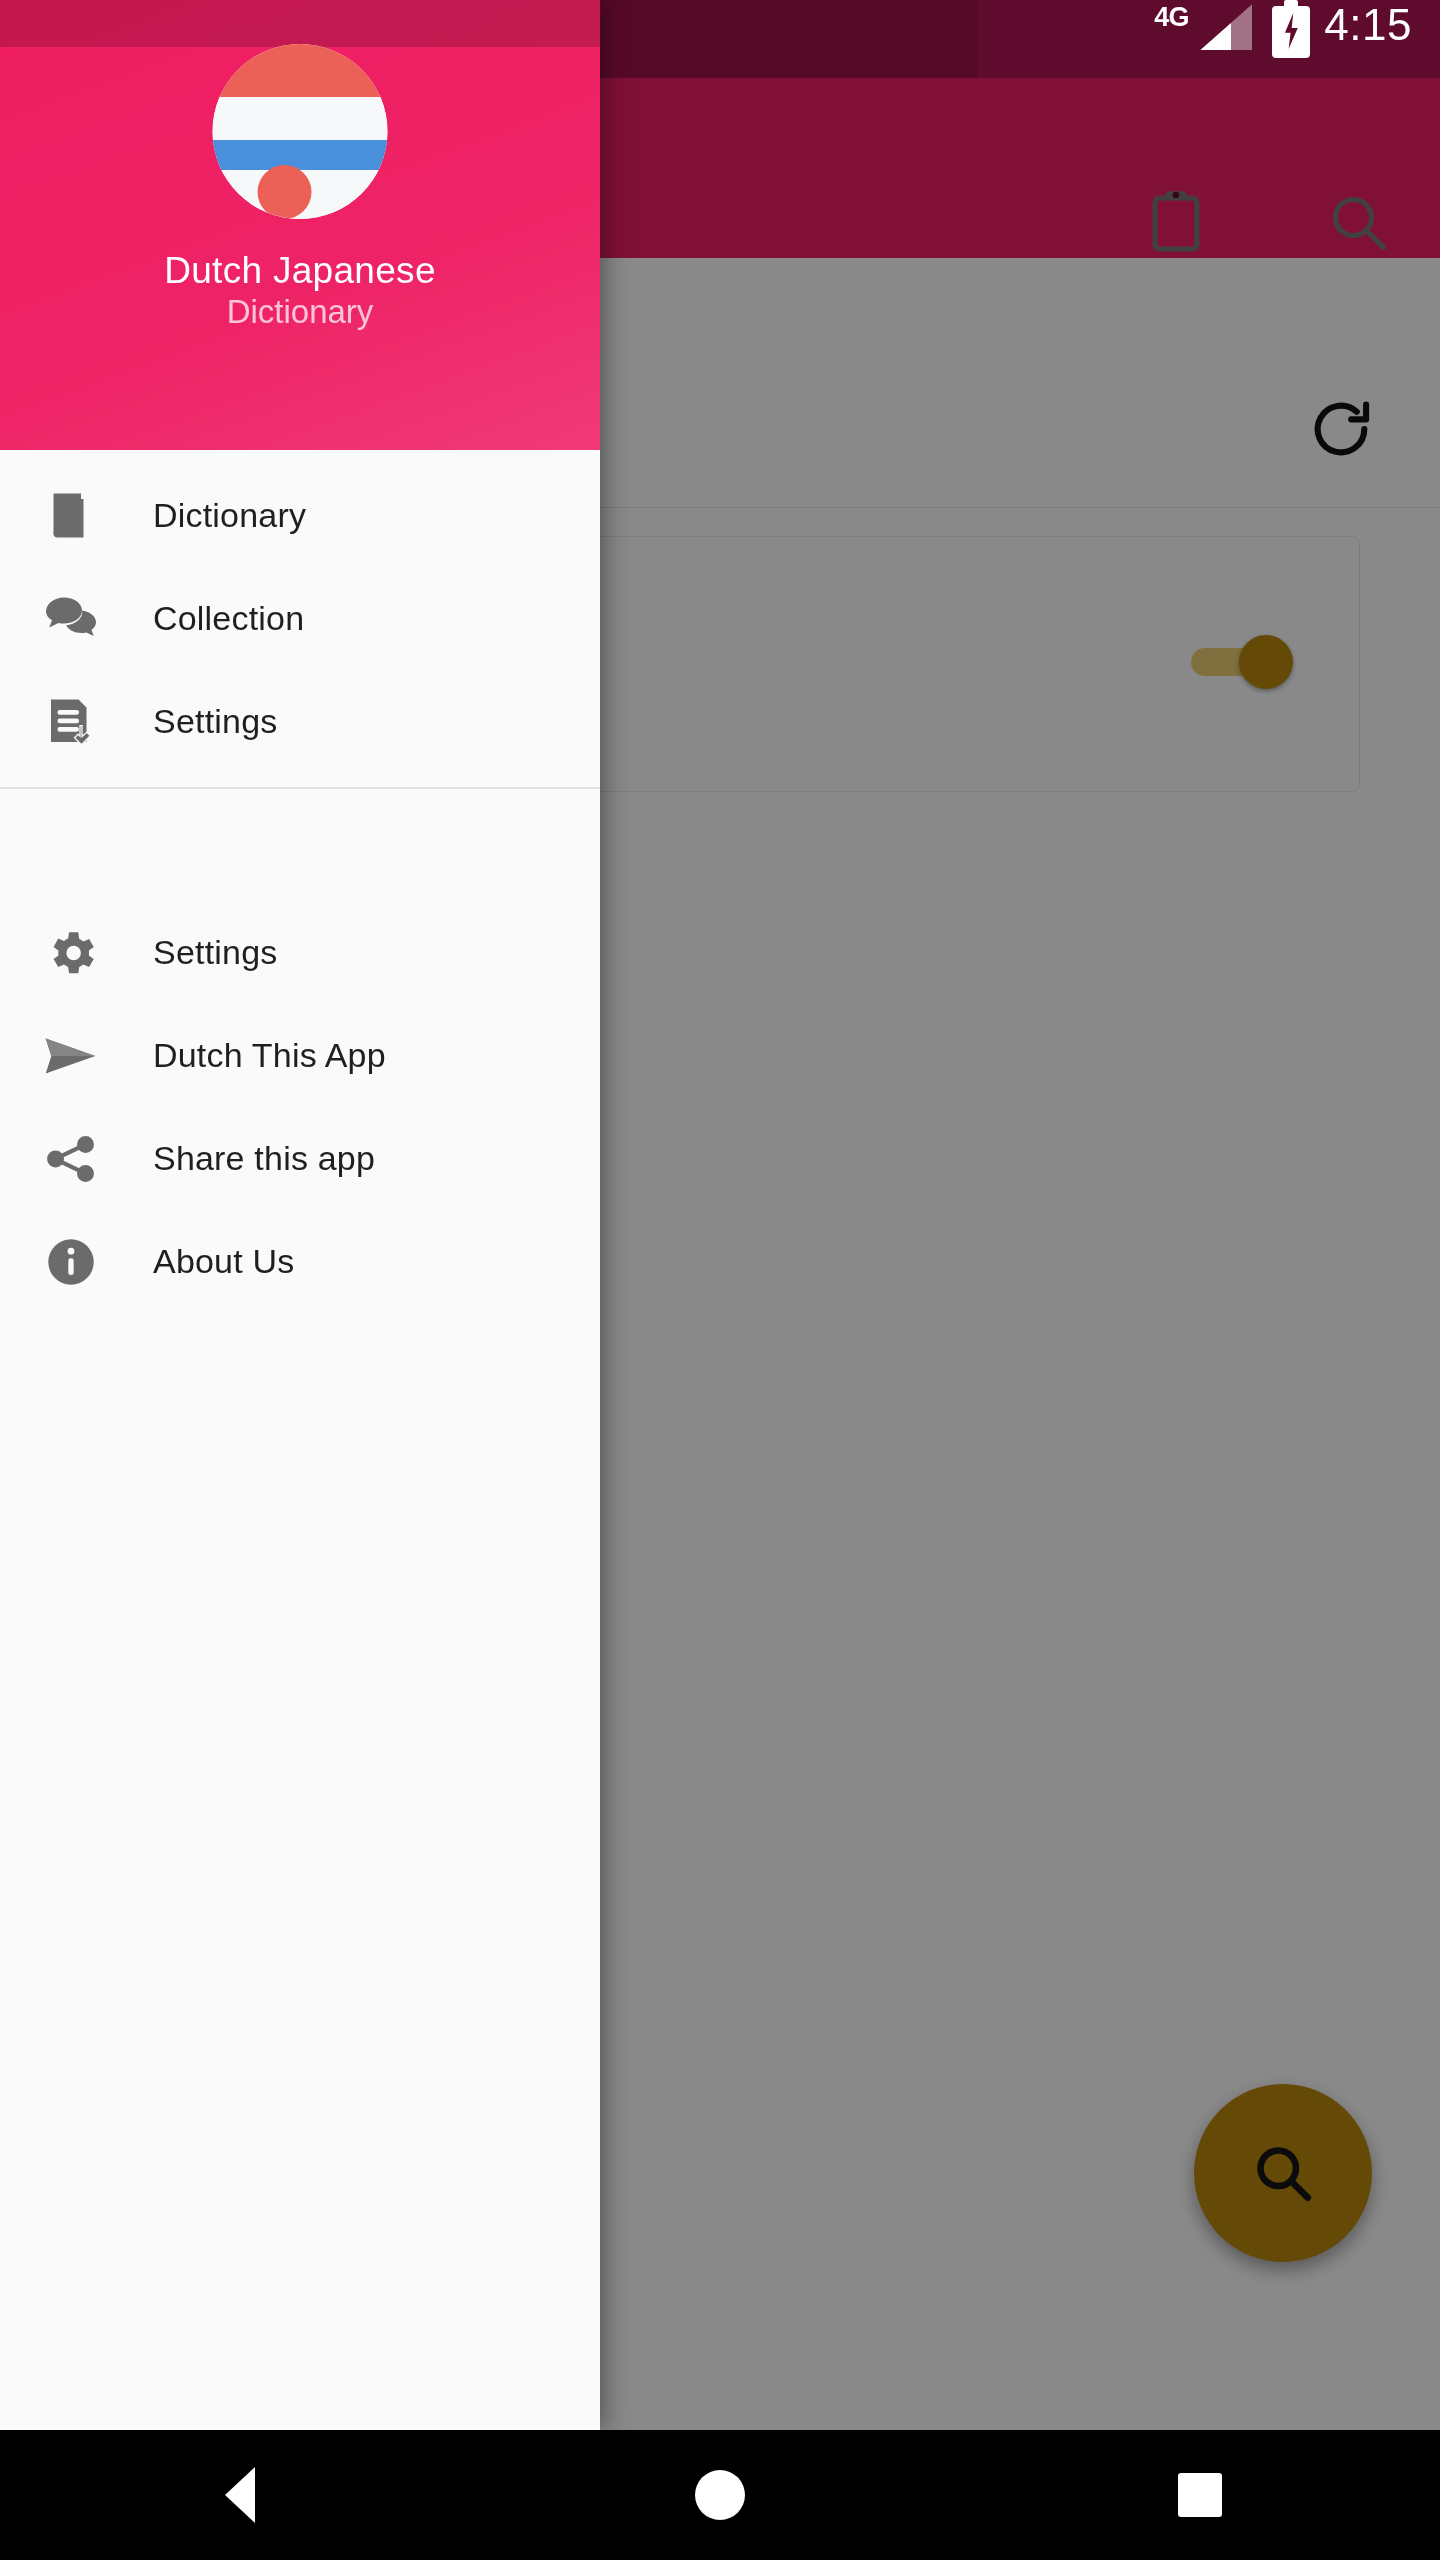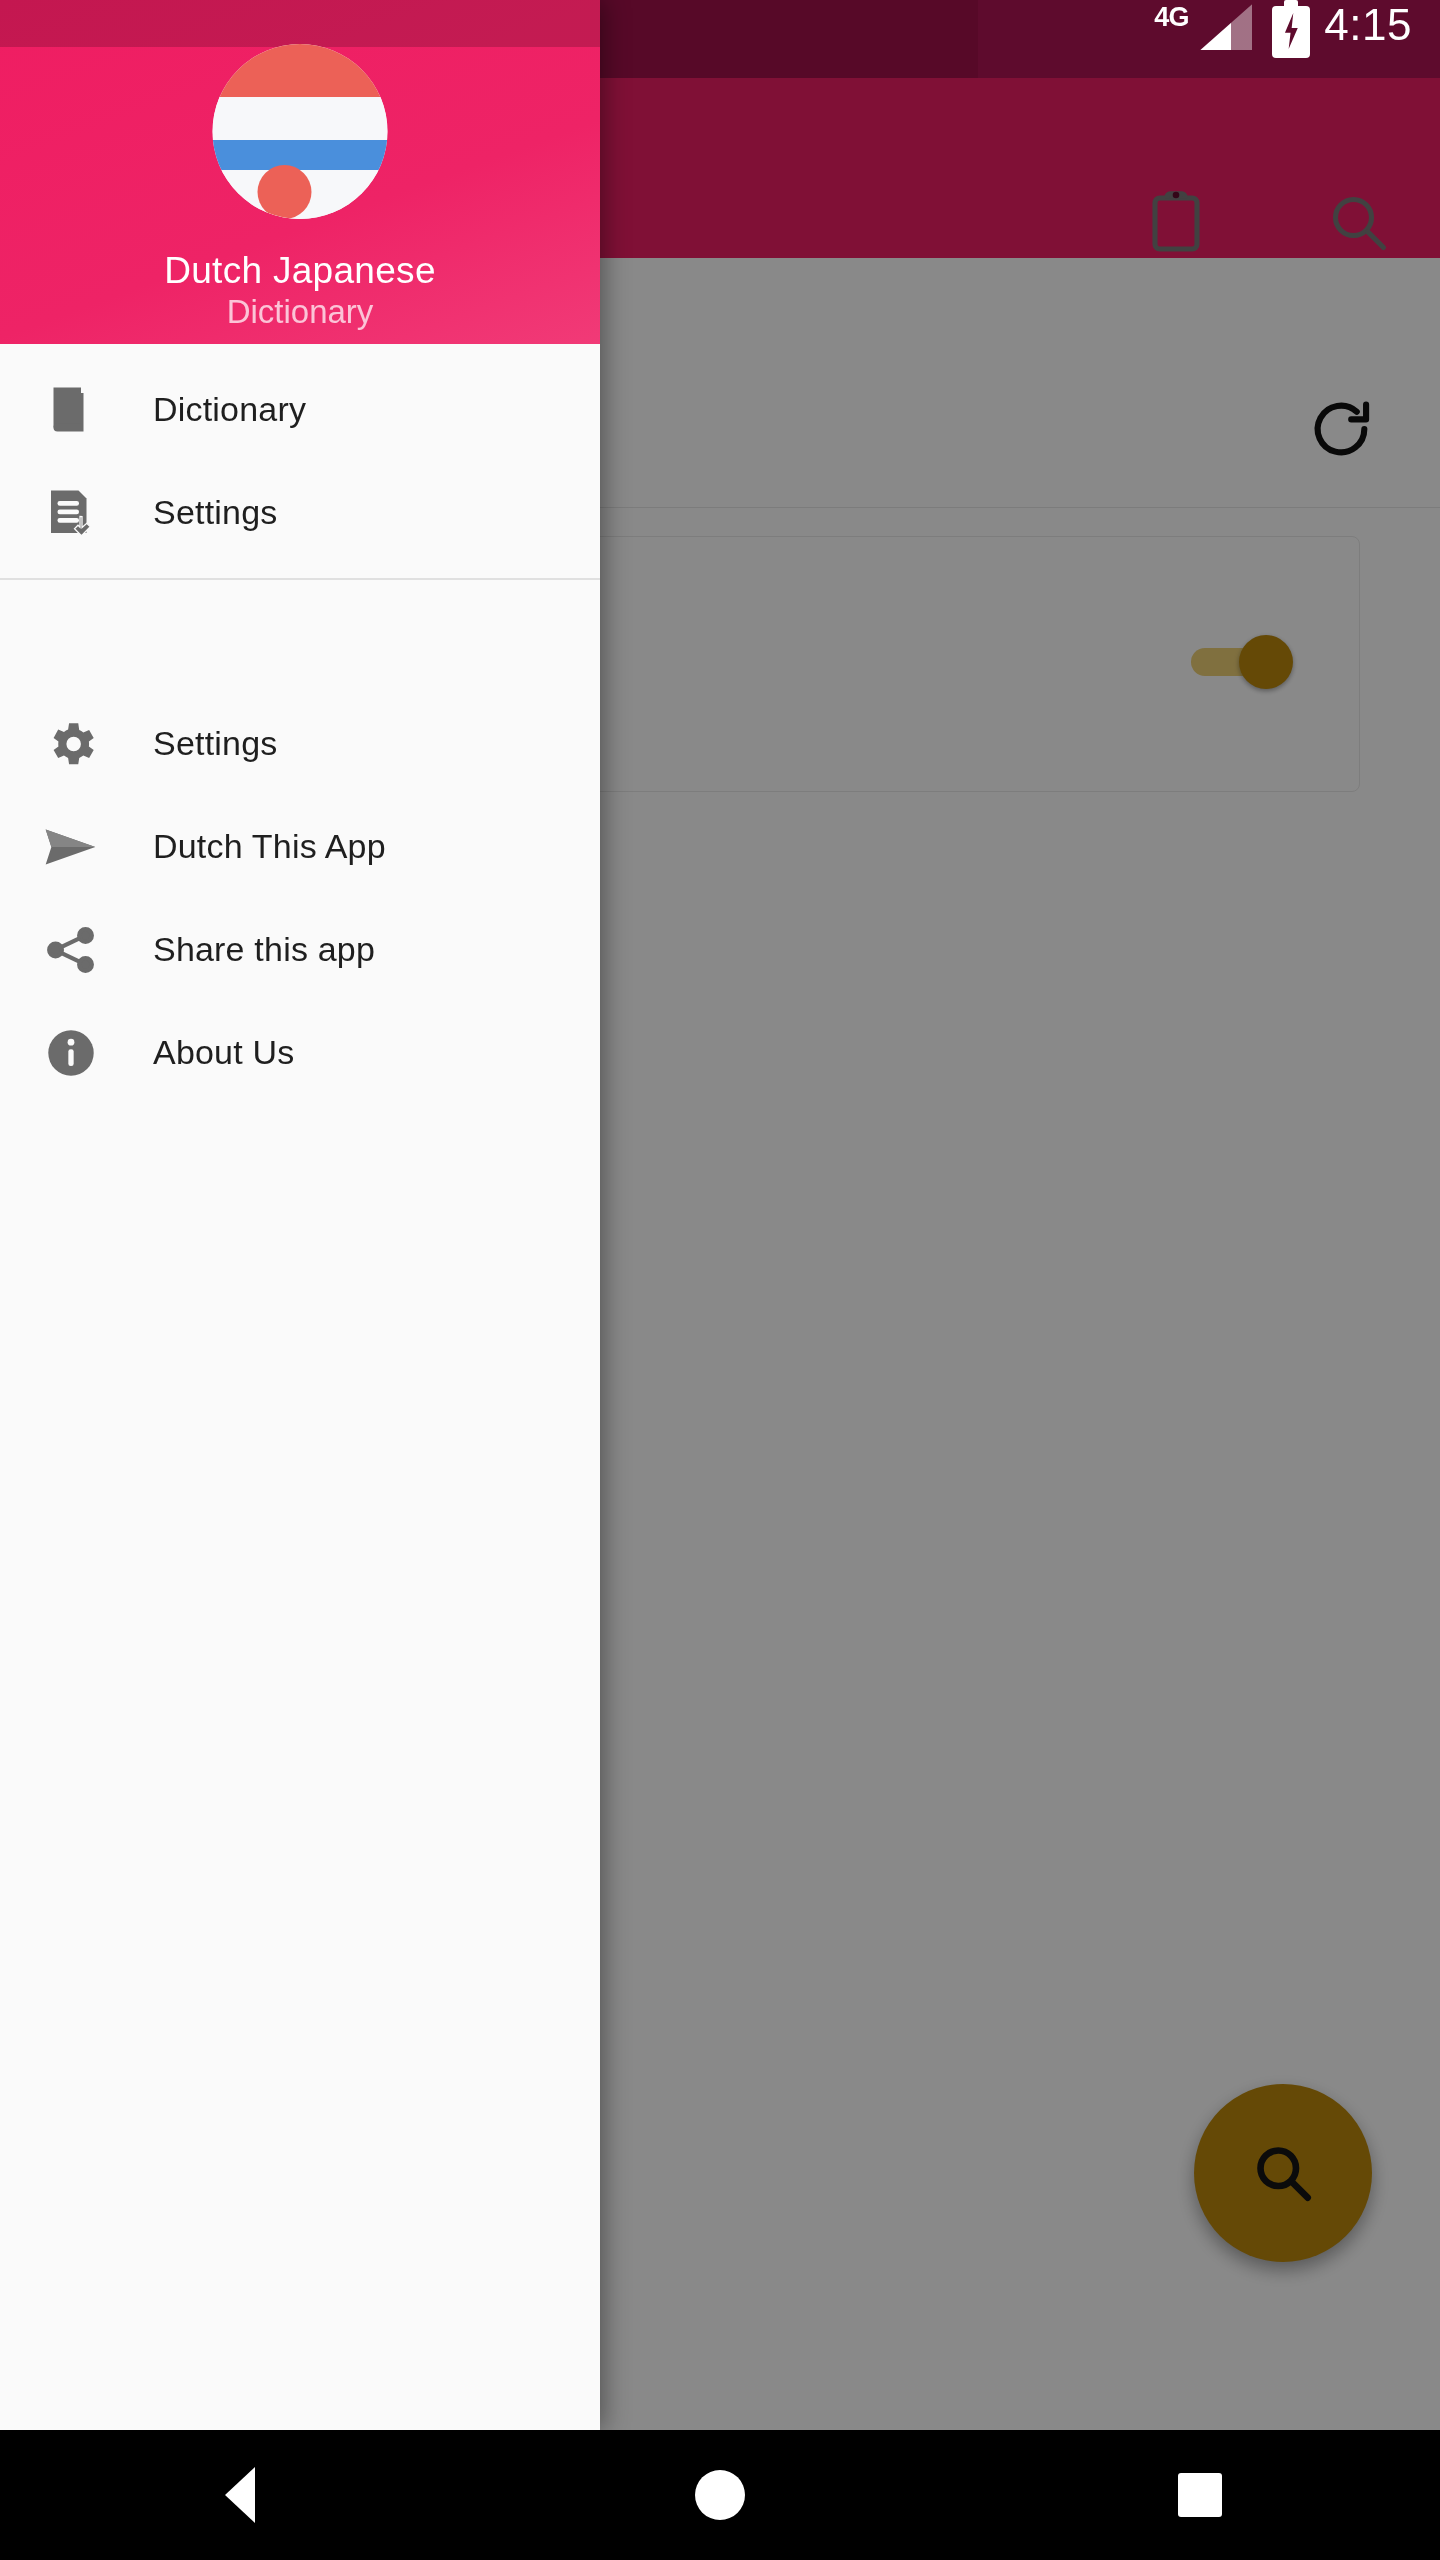--- a/index.html
+++ b/index.html
@@ -94,21 +94,21 @@
   #clock { color:#fff; font-size:44px; letter-spacing:0.5px; }
 
   
   #drawer {
     position:absolute; top:0; left:0; width:600px; bottom:130px;
     background:#fafafa;
     box-shadow:4px 0 24px rgba(0,0,0,.4);
     overflow:hidden;
   }
   #drawer-header {
-    position:relative; width:100%; height:344px;
+    position:relative; width:100%; height:450px;
     background:linear-gradient(160deg,#ef1d62 0%, #ee2366 60%, #f13a77 100%);
     overflow:hidden;
   }
   #drawer-statusdim {
     position:absolute; top:0; left:0; right:0; height:47px;
     background:rgba(0,0,0,.18);
   }
   #avatar {
     position:absolute; top:44px; left:50%; transform:translateX(-50%);
     width:175px; height:175px; border-radius:50%;
@@ -249,20 +249,29 @@
       <div class="menu-item">
         <span class="menu-icon">
           <svg viewBox="0 0 24 24" width="60" height="60">
             <path d="M5 3h11v15H6.6A1.6 1.6 0 0 0 5 19.6z" fill="#6b6b6b"></path>
             <path d="M17 5.2v15.4H6.6a1.6 1.6 0 0 1 0-3.2H16V5.2z" fill="#6b6b6b"></path>
           </svg>
         </span>
         <span class="menu-label">Dictionary</span>
       </div>
 
+      <div class="menu-item">
+        <span class="menu-icon">
+          <svg viewBox="0 0 24 24" width="60" height="60" fill="#6b6b6b">
+            <path d="M9.2 3.4c4 0 7.2 2.3 7.2 5.2S13.2 13.8 9.2 13.8a10 10 0 0 1-2.2-.25L3.3 15.4l1.1-2.9C2.8 11.6 2 10.4 2 9 2 6 5.2 3.4 9.2 3.4z"></path>
+            <path d="M16.2 8.6c3.2.3 5.8 2.3 5.8 4.7 0 1.2-.7 2.3-1.8 3.1l.9 2.4-3-1.4a9 9 0 0 1-1.9.2c-2.9 0-5.3-1.3-6.1-3.1 3.6-.3 6.4-2.6 6.4-5.4z"></path>
+          </svg>
+        </span>
+        <span class="menu-label">Collection</span>
+      </div>
 
       <div class="menu-item">
         <span class="menu-icon">
           <svg viewBox="0 0 24 24" width="60" height="60">
             <path d="M4 3h11l3.2 3.2V20H4z" fill="#6b6b6b"></path>
             <rect x="6.6" y="7.2" width="8.6" height="1.9" rx=".9" fill="#fafafa"></rect>
             <rect x="6.6" y="10.6" width="8.6" height="1.9" rx=".9" fill="#fafafa"></rect>
             <rect x="6.6" y="14" width="8.6" height="1.9" rx=".9" fill="#fafafa"></rect>
             <path d="M16.4 13.4v4.4l1.9-1.7 1.4 1.4-3.5 3.6-2.8-2.8 1.4-1.4.8.8v-4.3z" fill="#6b6b6b" stroke="#fafafa" stroke-width=".5"></path>
           </svg>

